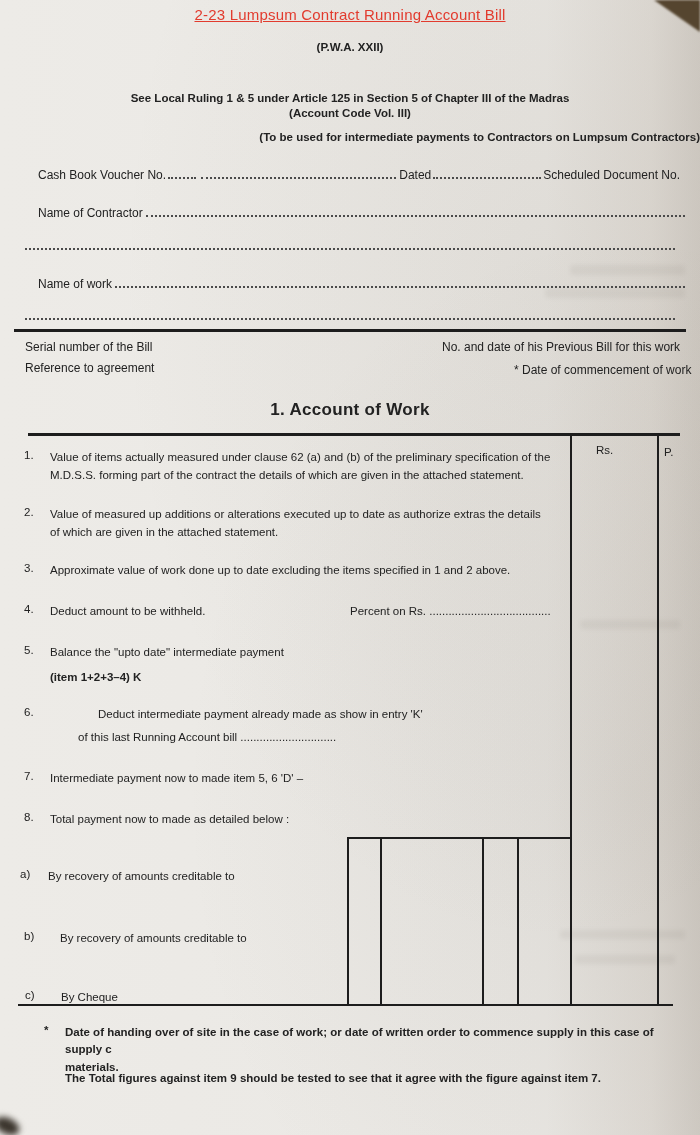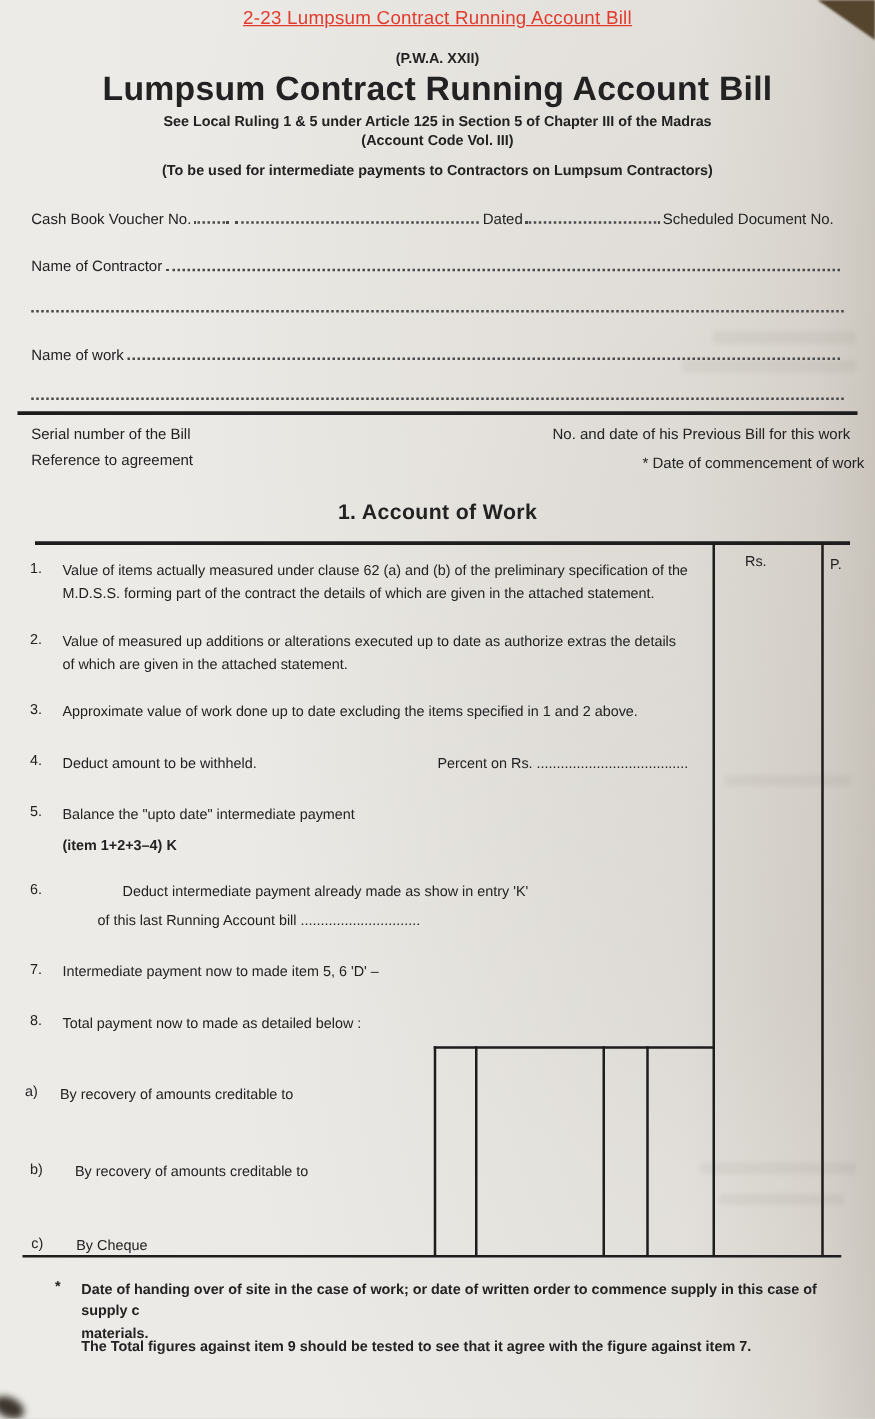--- a/index.html
+++ b/index.html
@@ -9,23 +9,23 @@
       radial-gradient(ellipse at 78% 25%, rgba(125,113,97,0.10), transparent 55%),
       radial-gradient(ellipse at 90% 70%, rgba(110,100,88,0.10), transparent 50%),
       linear-gradient(to right,#edebe7 0%,#eae8e4 78%,#dfdbd5 93%,#d1ccc5 100%),
       #eae8e4;}
   .abs{position:absolute;}
   .ctr{left:0;width:700px;text-align:center;}
   .red-link{color:#e23b2e;text-decoration:underline;font-size:15px;font-weight:400;letter-spacing:.2px;}
   .pwa{font-size:11.5px;font-weight:700;}
   .main-title{font-size:27px;font-weight:700;letter-spacing:.2px;}
   .sub{font-size:11.5px;font-weight:700;}
-  .usage{font-size:11.5px;font-weight:700;}
+  .usage{font-size:11.5px;font-weight:700;text-align:right;}
   .lbl{font-size:12px;white-space:nowrap;}
-  .frow{display:flex;align-items:flex-end;}
+  .frow{display:flex;align-items:flex-end;margin-left:13px;}
   .dots{flex:1;border-bottom:2px dotted #4a4a4a;margin:0 3px 3px 3px;height:1px;}
   .dots-fixed{border-bottom:2px dotted #4a4a4a;margin:0 2px 3px 2px;height:1px;}
   .dotline{border-bottom:2px dotted #4a4a4a;}
   .item-no{position:absolute;font-size:11.5px;}
   .item-text{position:absolute;font-size:11.5px;line-height:1.55;}
   .sec-head{font-size:17px;font-weight:700;letter-spacing:.3px;}
   .colhead{font-size:11.5px;}
   .fn{font-size:11.5px;font-weight:600;line-height:1.5;}
   .vline{position:absolute;width:2px;background:#1d1d1d;}
   .hline{position:absolute;height:2px;background:#1d1d1d;}
@@ -45,21 +45,20 @@
   <div class="ghost" style="left:570px;top:265px;width:115px;height:10px;"></div>
   <div class="ghost" style="left:545px;top:288px;width:140px;height:10px;"></div>
   <div class="ghost" style="left:580px;top:620px;width:100px;height:9px;"></div>
   <div class="ghost" style="left:560px;top:930px;width:125px;height:9px;"></div>
   <div class="ghost" style="left:575px;top:955px;width:100px;height:9px;"></div>
 
   <div class="abs ctr" style="top:6px;">
     <span class="red-link">2-23 Lumpsum Contract Running Account Bill</span>
   </div>
   <div class="abs ctr pwa" style="top:41px;">(P.W.A. XXII)</div>
-  <div class="abs ctr main-title" style="top:56px;">Lumpsum Contract Running Account Bill</div>
   <div class="abs ctr sub" style="top:92px;">See Local Ruling 1 &amp; 5 under Article 125 in Section 5 of Chapter III of the Madras</div>
   <div class="abs ctr sub" style="top:107px;">(Account Code Vol. III)</div>
   <div class="abs ctr usage" style="top:131px;">(To be used for intermediate payments to Contractors on Lumpsum Contractors)</div>
 
   <div class="abs frow" style="top:168px;left:25px;width:642px;">
     <span class="lbl">Cash Book Voucher No.</span>
     <span class="dots-fixed" style="width:28px;"></span>
     <span class="dots"></span>
     <span class="lbl">Dated</span>
     <span class="dots-fixed" style="width:108px;"></span>

